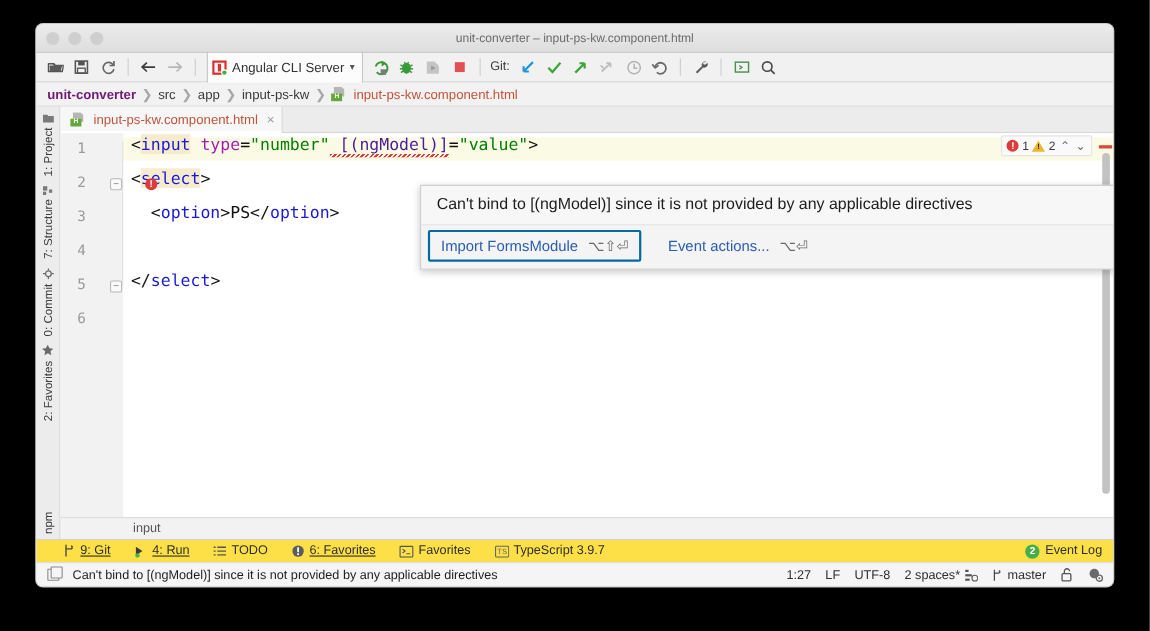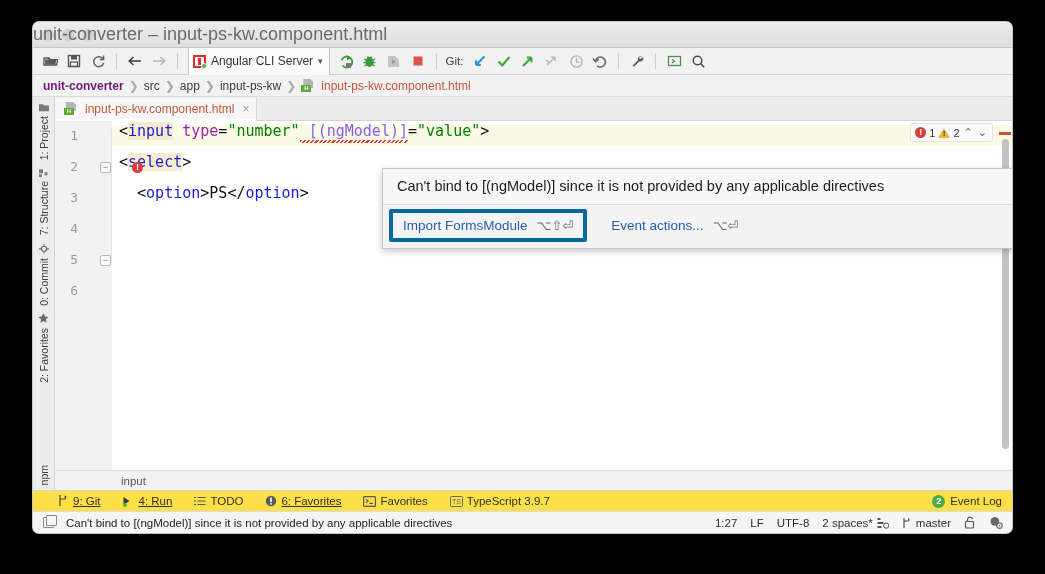--- a/index.html
+++ b/index.html
@@ -27,22 +27,22 @@
     border-bottom: 1px solid #c4c4c4;
     display: flex; align-items: center;
     position: relative;
     flex: none;
   }
   .traffic {
     display: flex; gap: 8px; padding-left: 9px; align-items: center;
   }
   .dot { width: 12px; height: 12px; border-radius: 50%; background: #cfcfcf; }
   #win-title {
-    position: absolute; left: 0; right: 0; 
-    font-size: 18px; color: #6b6b6b;
+    position: absolute; left: 0; right: 0; text-align: center;
+    font-size: 11px; color: #6b6b6b;
     pointer-events: none;
   }
   
   #toolbar {
     height: 27px;
     background: #f1f1f1;
     border-bottom: 1px solid #d0d0d0;
     display: flex; align-items: center;
     padding: 0 6px;
     gap: 2px;
@@ -172,21 +172,21 @@
     font-family: "DejaVu Sans Mono", monospace;
     font-size: 15px;
     line-height: 31px;
     white-space: pre;
   }
   .cl { position: absolute; left: 0; }
   .tagpunct { color: #111; }
   .tagname { color: #1a1ad6; }
   .attrname { color: #a21caf; }
   .attrval { color: #008000; }
-  .ngbind { color: #8b5cf6; position: relative; }
+  .ngbind { color: #4c1d95; position: relative; }
   .squiggle {
     position: relative;
   }
   .squiggle::after {
     content: "";
     position: absolute; left: 0; right: 0; bottom: -3px; height: 3px;
     background-image: repeating-linear-gradient(135deg,#e03a3a 0 1.5px, transparent 1.5px 3px);
   }
   .brmatch { background: #f6eccd; }
   .errdot {
@@ -248,21 +248,21 @@
     background: #f4f4f4;
     gap: 0;
   }
   .pop-action {
     display: flex; align-items: center; gap: 9px;
     padding: 5px 10px;
     font-size: 13.5px; color: #2a5db0;
     white-space: nowrap;
   }
   .pop-action.primary {
-    border: 4px solid #0369a1;
+    border: 2px solid #0369a1;
     margin-left: 6px;
     border-radius: 2px;
   }
   .shortcut { color: #6a6a6a; font-size: 13px; }
   
   #editorbottom {
     height: 20px; background: #f2f2f2; border-top: 1px solid #dcdcdc;
     display: flex; align-items: center;
     font-size: 11.5px; color: #555;
     padding-left: 66px;
@@ -530,20 +530,21 @@
         <div class="fold bot" style="top:134px;">−</div>
 
         <div id="codearea">
           <div class="cl" style="top:-5px;"><span class="tagpunct">&lt;</span><span class="tagname brmatch">input</span><span class="attrname"> type</span><span class="tagpunct">=</span><span class="attrval">"number"</span><span class="ngbind squiggle"> [(ngModel)]</span><span class="tagpunct">=</span><span class="attrval">"value"</span><span class="tagpunct">&gt;</span></div>
 
           <div class="cl" style="top:26px;"><span class="tagpunct">&lt;</span><span class="tagname brmatch">select</span><span class="tagpunct">&gt;</span></div>
 
           <div class="cl" style="top:57px;"><span class="tagpunct">  </span><span class="tagpunct">&lt;</span><span class="tagname">option</span><span class="tagpunct">&gt;</span><span class="tagpunct">PS</span><span class="tagpunct">&lt;/</span><span class="tagname">option</span><span class="tagpunct">&gt;</span></div>
 
 
+          <div class="cl" style="top:119px;"><span class="tagpunct">&lt;/</span><span class="tagname">select</span><span class="tagpunct">&gt;</span></div>
         </div>
 
         <div class="errdot" style="left:77px;top:41px;">!</div>
 
         <div id="inspect-widget">
           <span class="ierr">!</span>
           <span>1</span>
           <span class="iwarn"></span>
           <span>2</span>
           <span class="chev">⌃</span>

